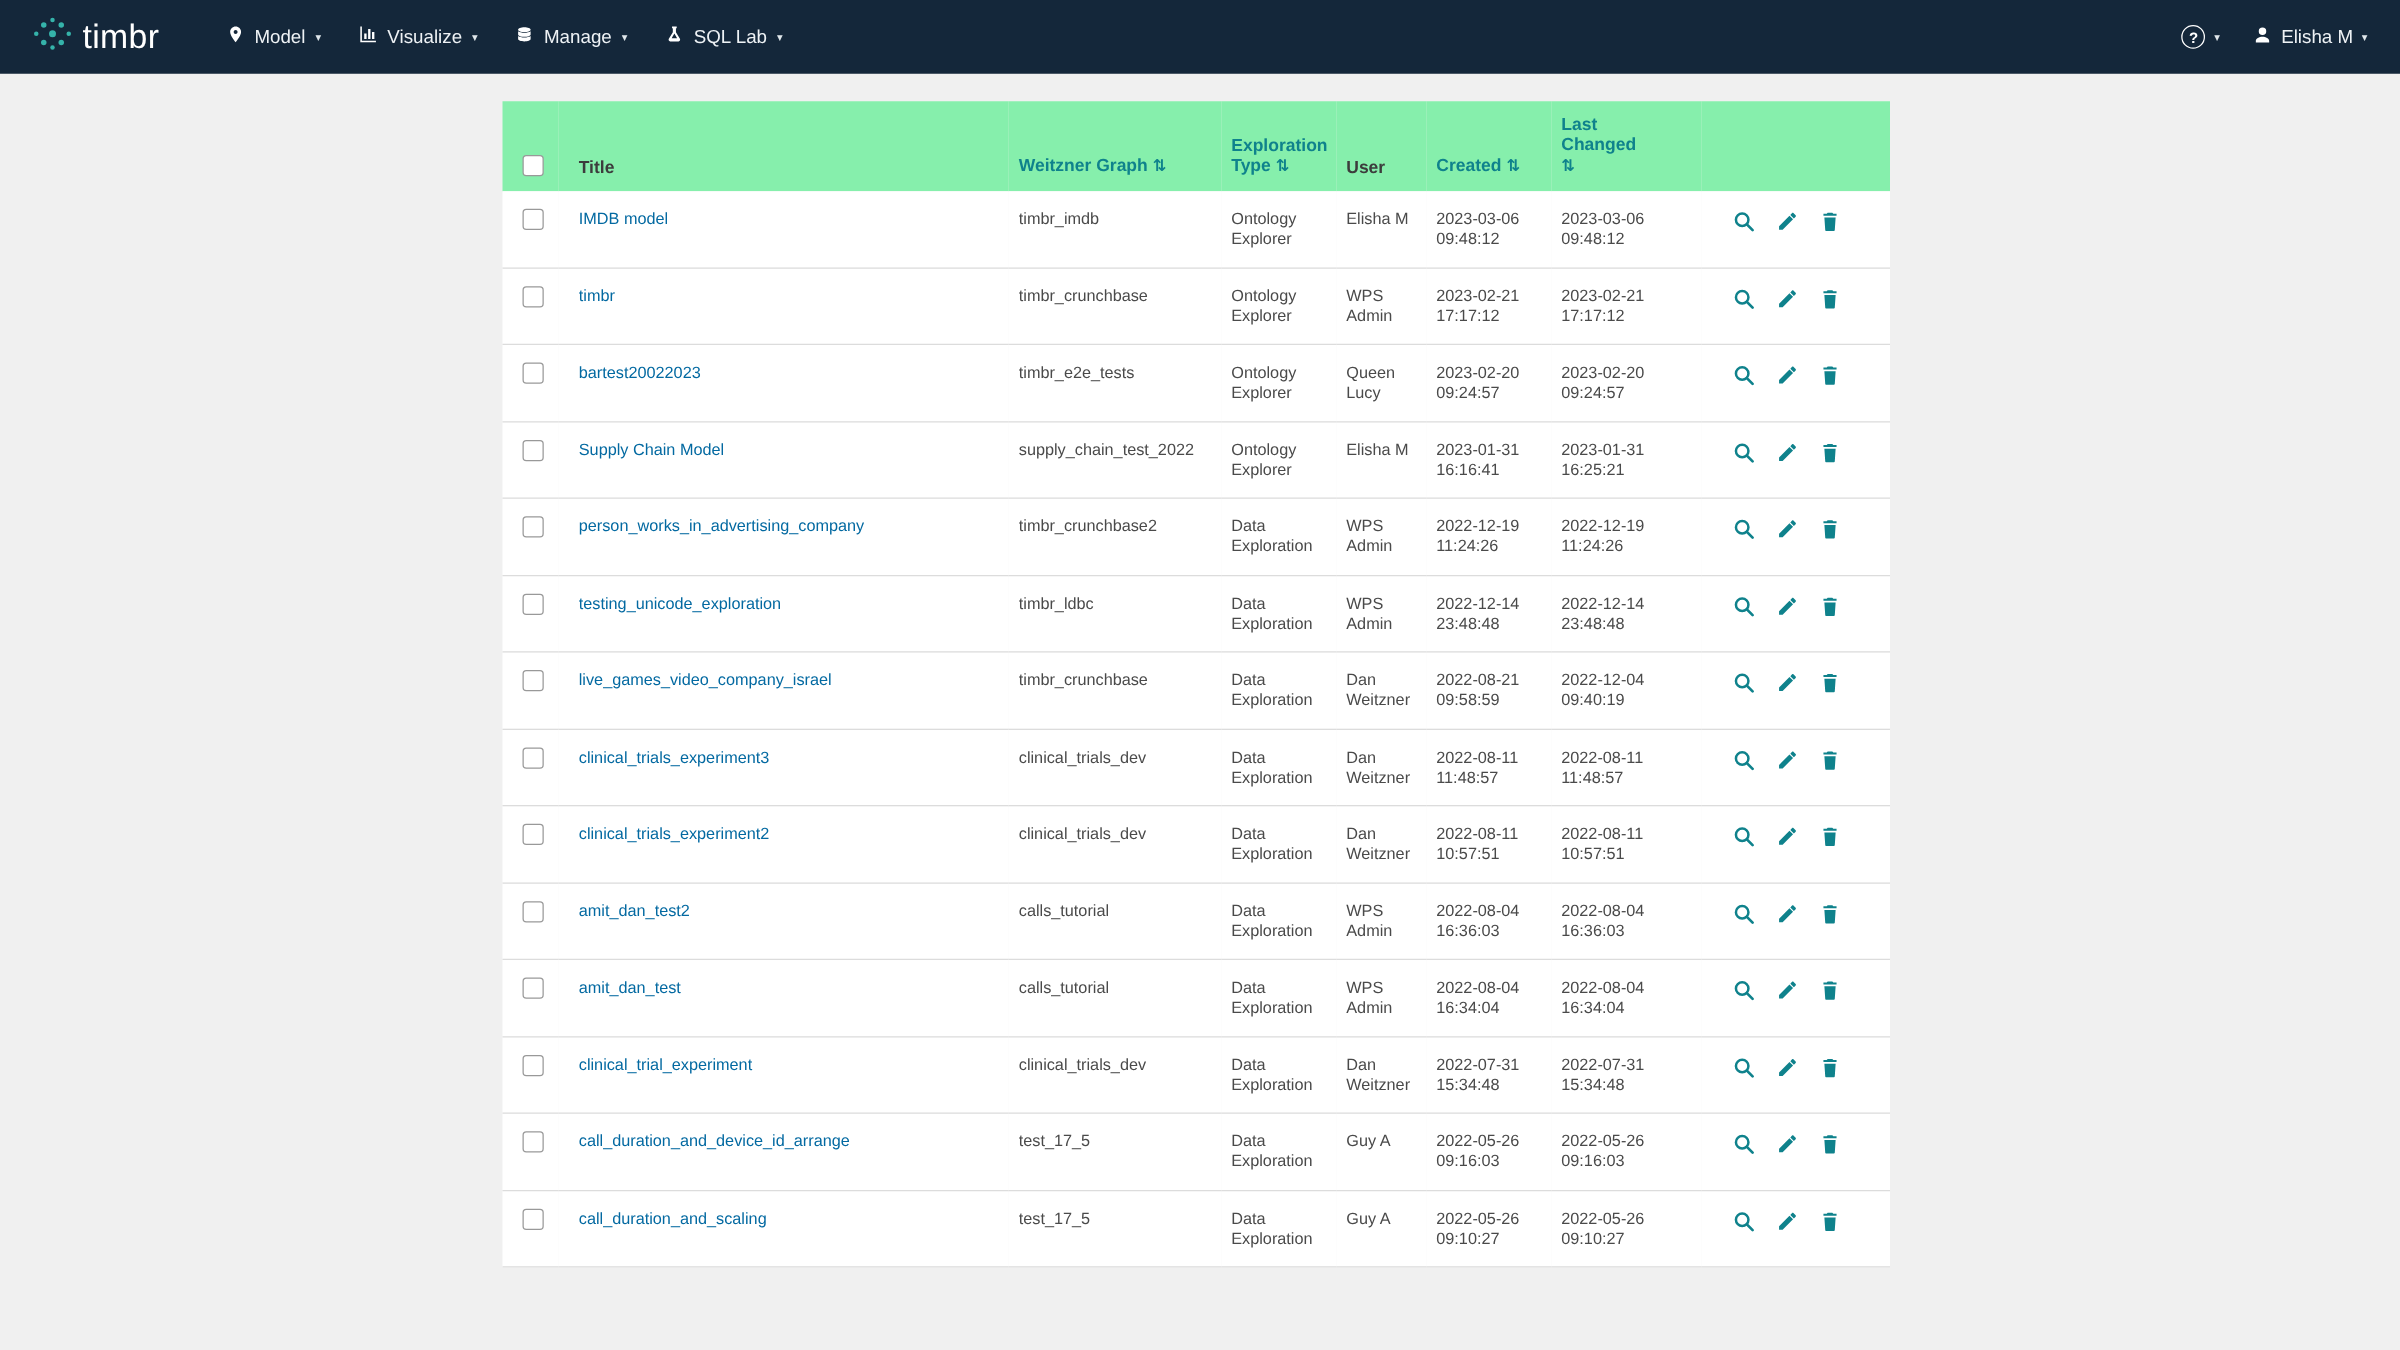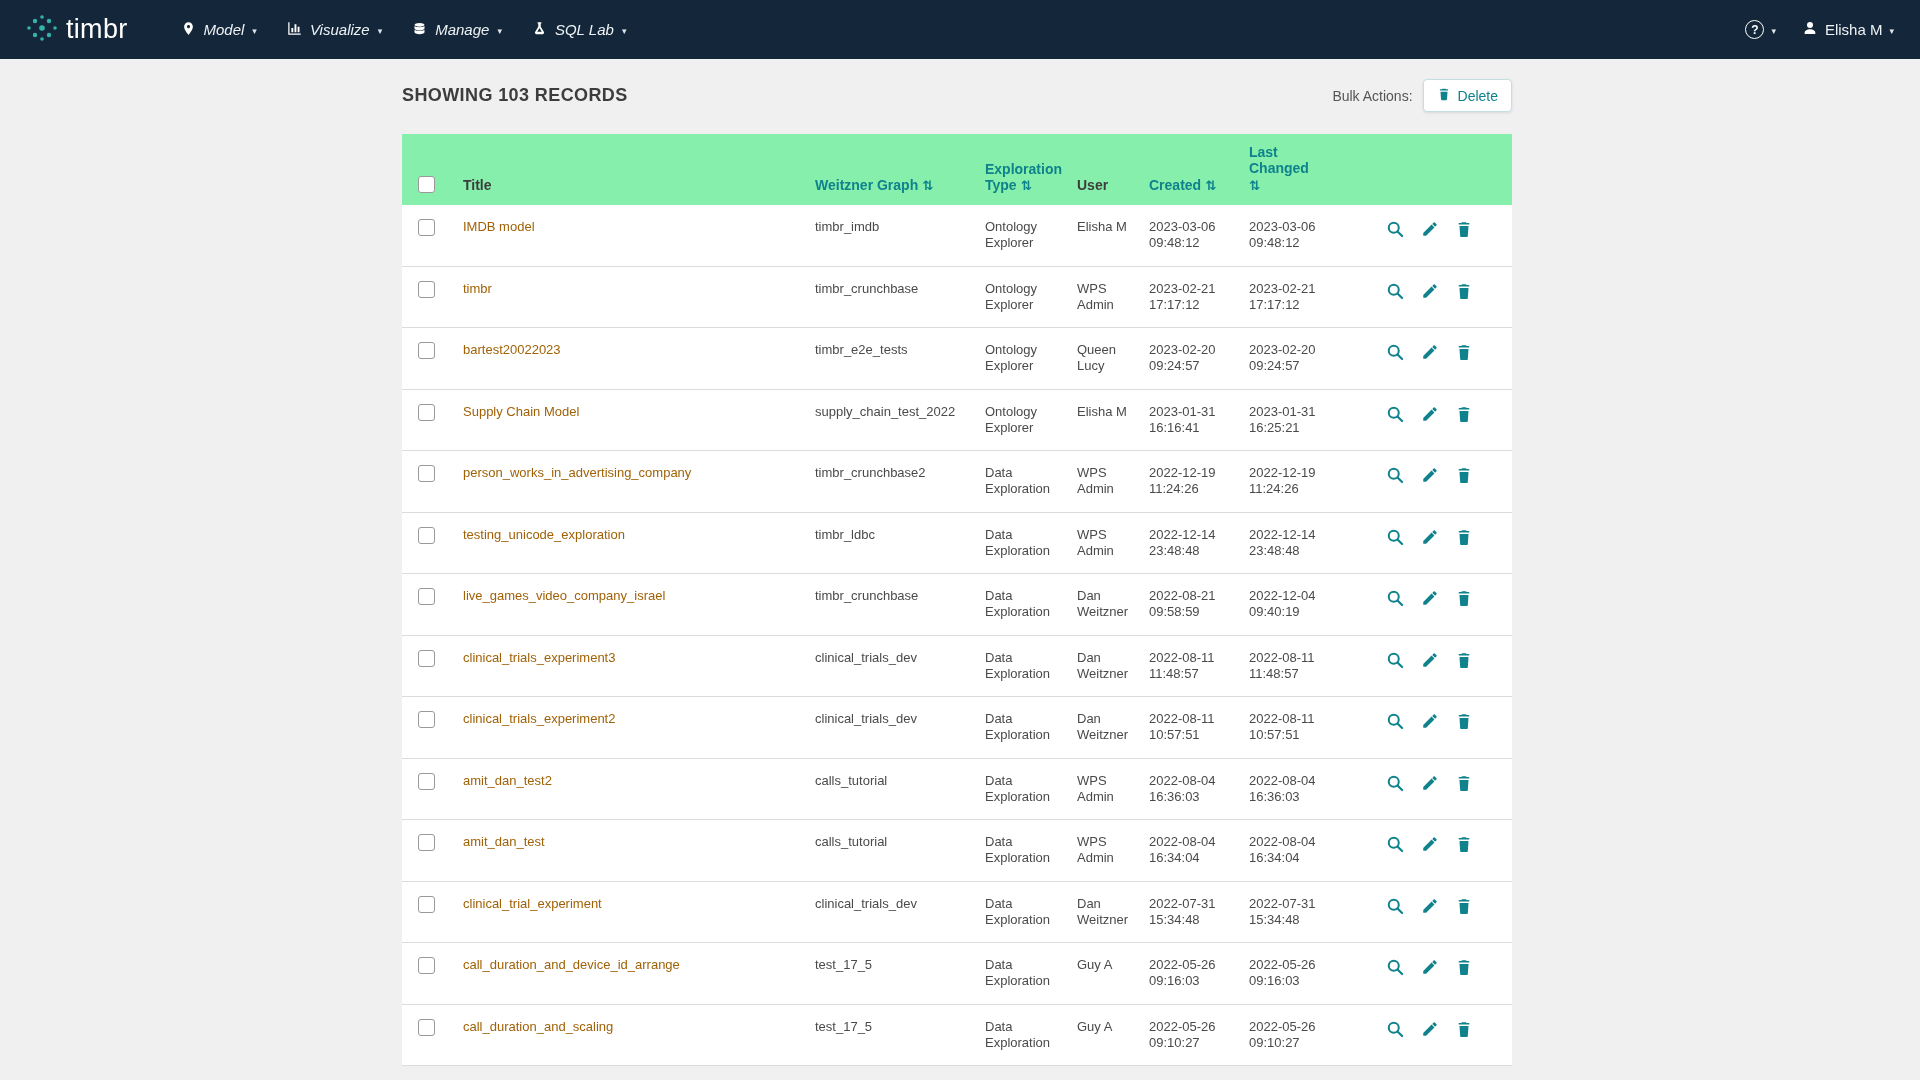--- a/index.html
+++ b/index.html
@@ -5,21 +5,21 @@
 <style>
   * { margin:0; padding:0; box-sizing:border-box; }
   html,body { width:1920px; height:1080px; overflow:hidden; }
   body { background:#f0f0f0; font-family:"Liberation Sans","DejaVu Sans",sans-serif; }
 
   
   .navbar { height:59px; background:#14273a; display:flex; align-items:center; padding:0 26px; }
   .brand { display:flex; align-items:center; gap:8px; margin-right:38px; cursor:pointer; }
   .brand-text { font-size:27px; color:#ffffff; letter-spacing:.3px; line-height:1; }
   .nav-menu { display:flex; align-items:center; }
-  .nav-item { display:flex; align-items:center; gap:8px; padding:0 15px; height:58px; color:#eef2f5; font-size:15px; cursor:pointer;font-style:italic; }
+  .nav-item { display:flex; align-items:center; gap:8px; padding:0 15px; height:58px; color:#eef2f5; font-size:15px; cursor:pointer; }
   .caret { font-size:9px; color:#dfe6ea; transform:translateY(1px); }
   .navbar-right { margin-left:auto; display:flex; align-items:center; gap:26px; }
   .help-group, .user-group { display:flex; align-items:center; gap:7px; color:#eef2f5; font-size:15px; cursor:pointer; }
   .qmark { width:19px; height:19px; border:1.6px solid #fff; border-radius:50%; display:flex; align-items:center; justify-content:center; font-size:12px; font-weight:bold; color:#fff; }
 
   
   .content { width:1110px; margin:18px 0 0 402px; }
   .page-head { display:flex; justify-content:space-between; align-items:center; }
   .page-title { font-size:32px; font-weight:500; color:#3d3d3d; line-height:1.1; }
   .btn { display:inline-flex; align-items:center; gap:7px; background:#fff; border:1px solid #c3dfe2; border-radius:4px; padding:7px 13px; font-size:14px; color:#0f828c; cursor:pointer; box-shadow:0 1px 3px rgba(0,0,0,.10); font-family:inherit; }
@@ -31,21 +31,21 @@
   
   table.explorations { width:100%; border-collapse:collapse; margin-top:22px; table-layout:fixed; }
   th { background:#86efac; vertical-align:bottom; text-align:left; font-size:14px; font-weight:bold; color:#3c3c3c; padding:10px 8px 12px 8px; height:66px; }
   th.sortable { color:#0f828c; cursor:pointer; }
   .sort { font-size:13px; margin-left:4px; color:#0f828c; }
   .lc-label { display:block; max-width:70px; }
   .lc-sort { display:block; margin-left:0; margin-top:2px; }
   td { font-size:13px; color:#4a4a4a; padding:14px 8px; border-bottom:1px solid #dcdcdc; vertical-align:top; line-height:1.25; background:#fff; }
   th:first-child, td:first-child { padding-left:16px; }
   th:nth-child(2), td:nth-child(2) { padding-left:16px; }
-  a.row-title { color:#a16207; text-decoration:none; cursor:pointer; }
+  a.row-title { color:#0369a1; text-decoration:none; cursor:pointer; }
   .actions { display:flex; gap:16px; align-items:center; padding-left:16px; }
   .icon-btn { display:inline-flex; cursor:pointer; }
   input[type="checkbox"] { appearance:none; -webkit-appearance:none; width:17px; height:17px; border:1.4px solid #999; border-radius:3px; background:#fff; cursor:pointer; margin:0; display:block; }
 </style>
 </head>
 <body>
 
 <nav class="navbar">
   <div class="brand">
     <span>
@@ -118,34 +118,20 @@
       </span>
       <span>Elisha M</span>
       <span class="caret">▾</span>
     </div>
   </div>
 </nav>
 
 <main class="content">
 
 
-  <div class="records-row">
-    <div class="records-count">SHOWING 103 RECORDS</div>
-    <div class="bulk">
-      <span class="bulk-label">Bulk Actions:</span>
-      <button class="btn">
-        <span>
-          <svg viewBox="0 0 24 24" width="14" height="14">
-              <path fill="#0f828c" d="M6 8h12l-.9 13.2c0 .7-.6 1.3-1.3 1.3H8.2c-.7 0-1.3-.6-1.3-1.3L6 8zm13-4v2H5V4h3.5l1-1h5l1 1H19z"></path>
-            </svg>
-        </span>
-        <span>Delete</span>
-      </button>
-    </div>
-  </div>
 
   <table class="explorations">
     <colgroup>
       <col style="width:45px">
         <col style="width:360px">
         <col style="width:170px">
         <col style="width:92px">
       <col style="width:72px">
         <col style="width:100px">
         <col style="width:120px">

